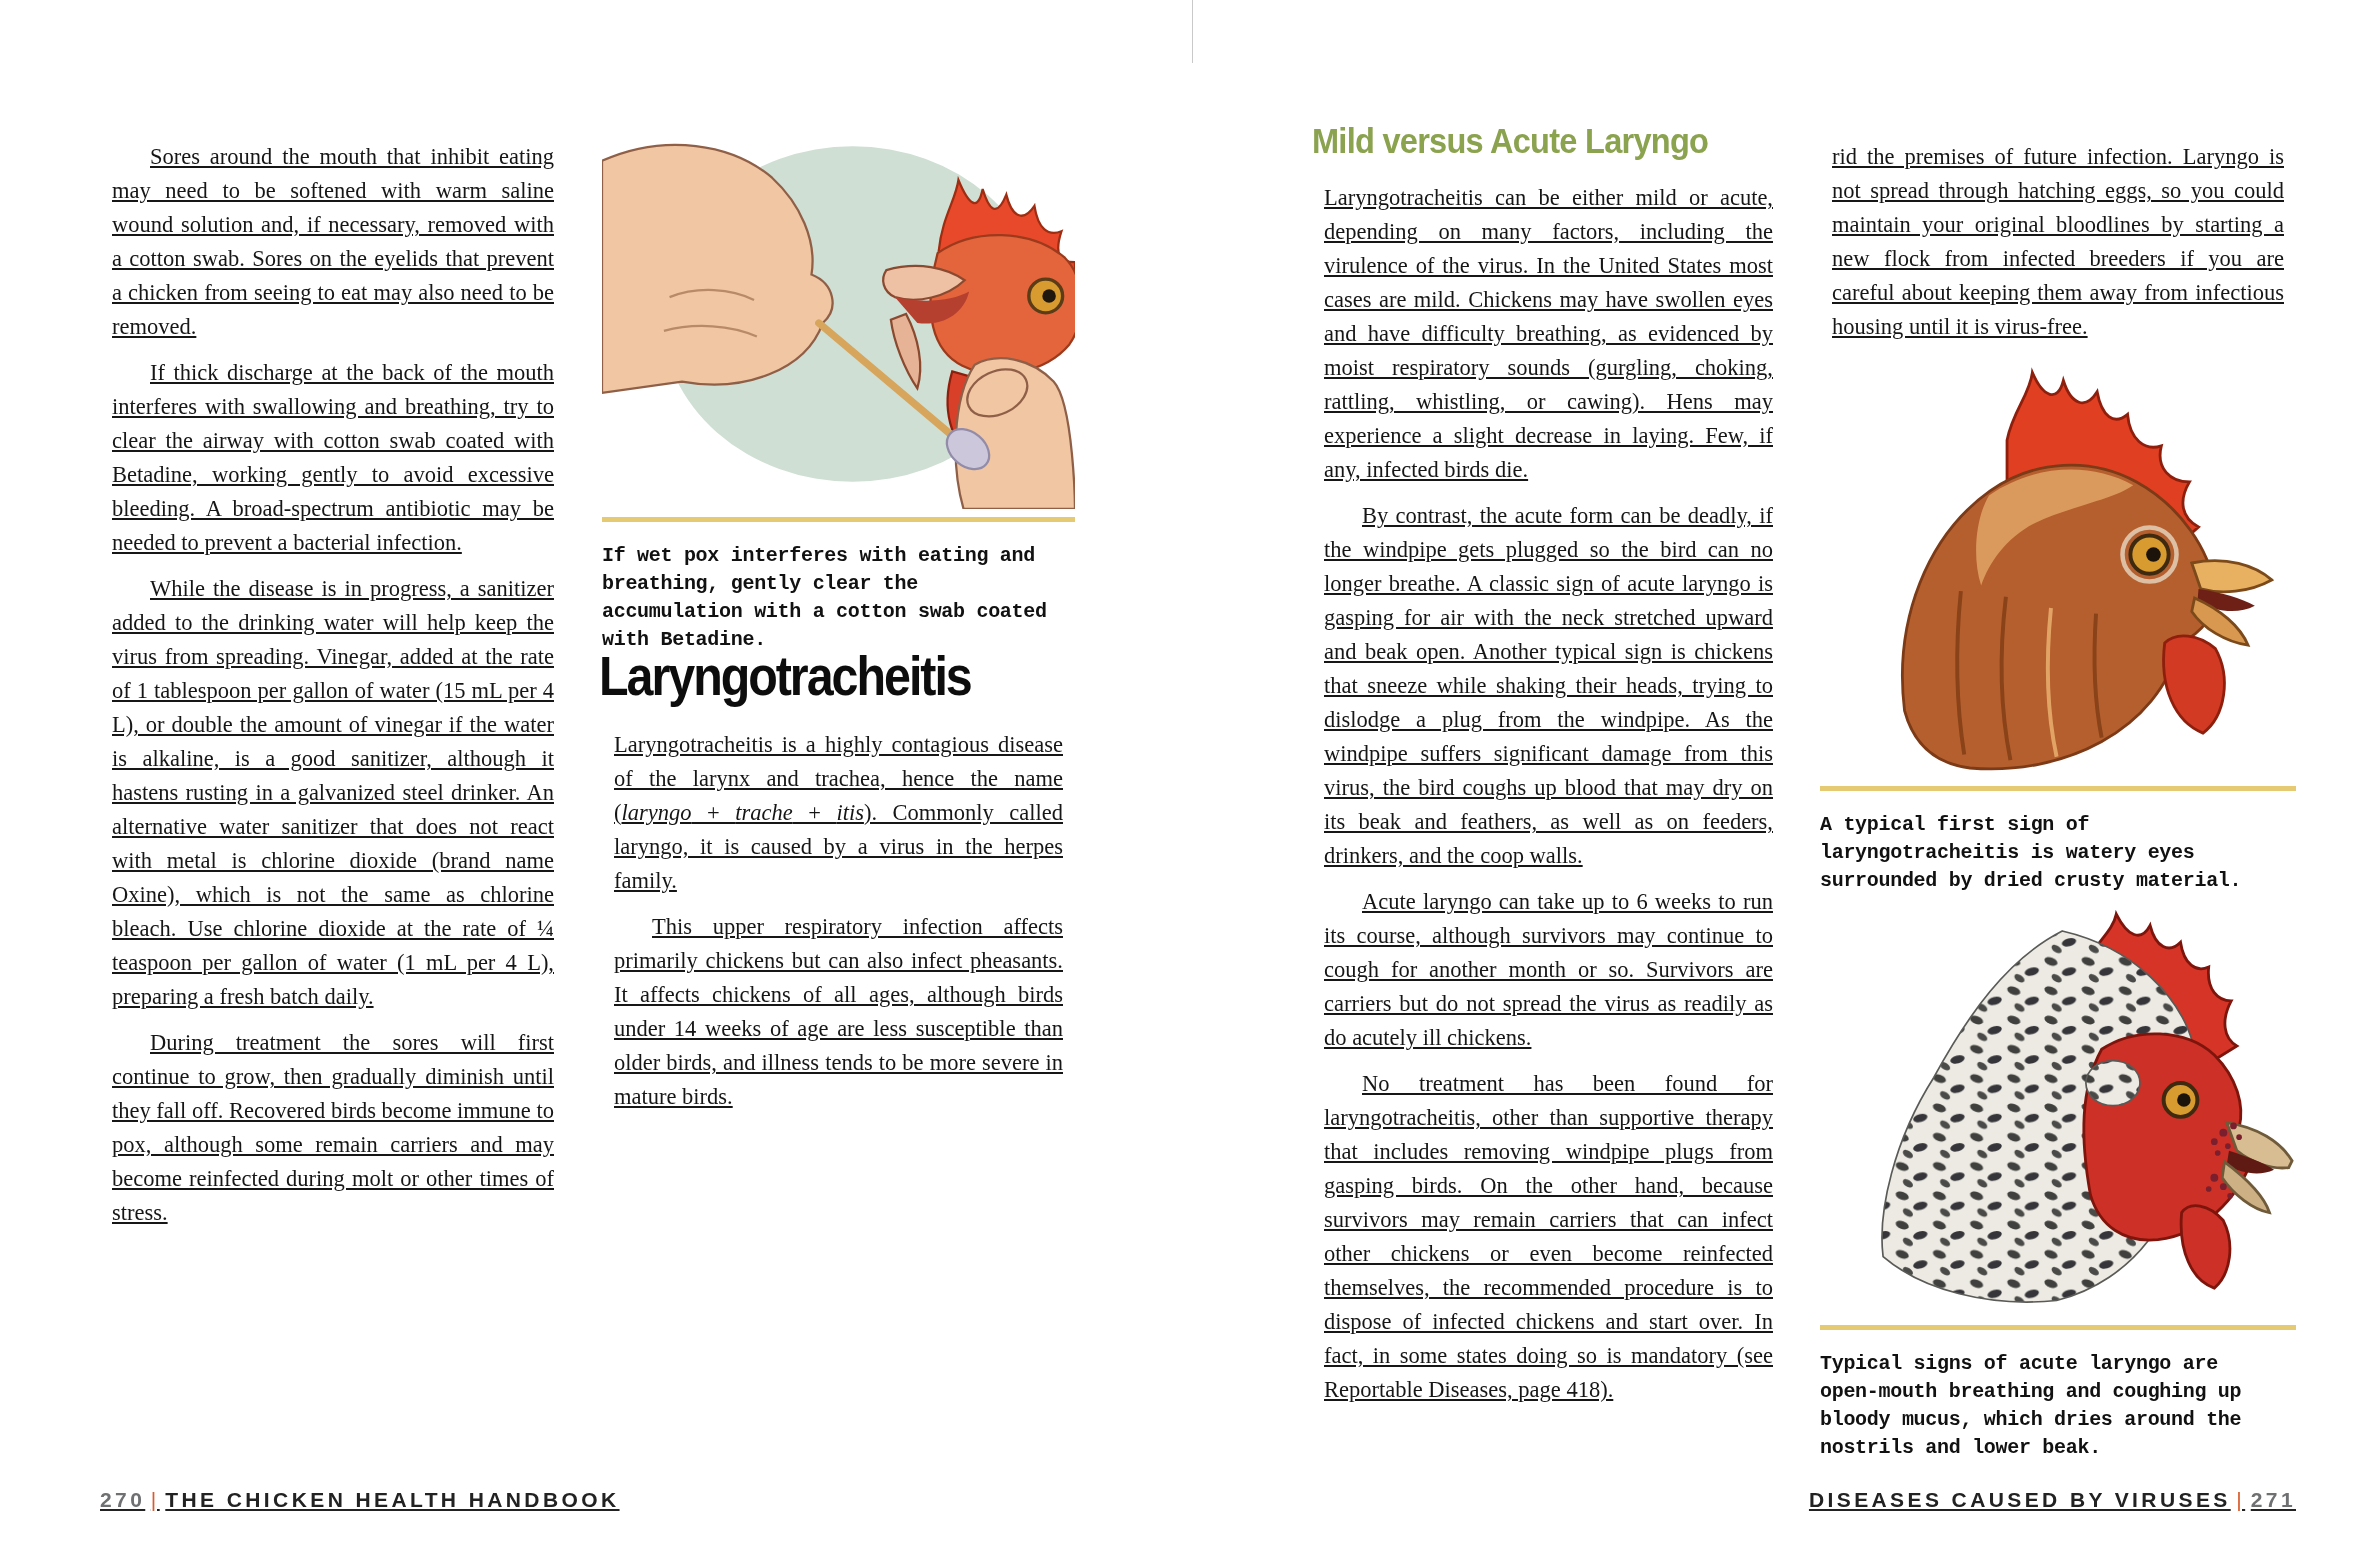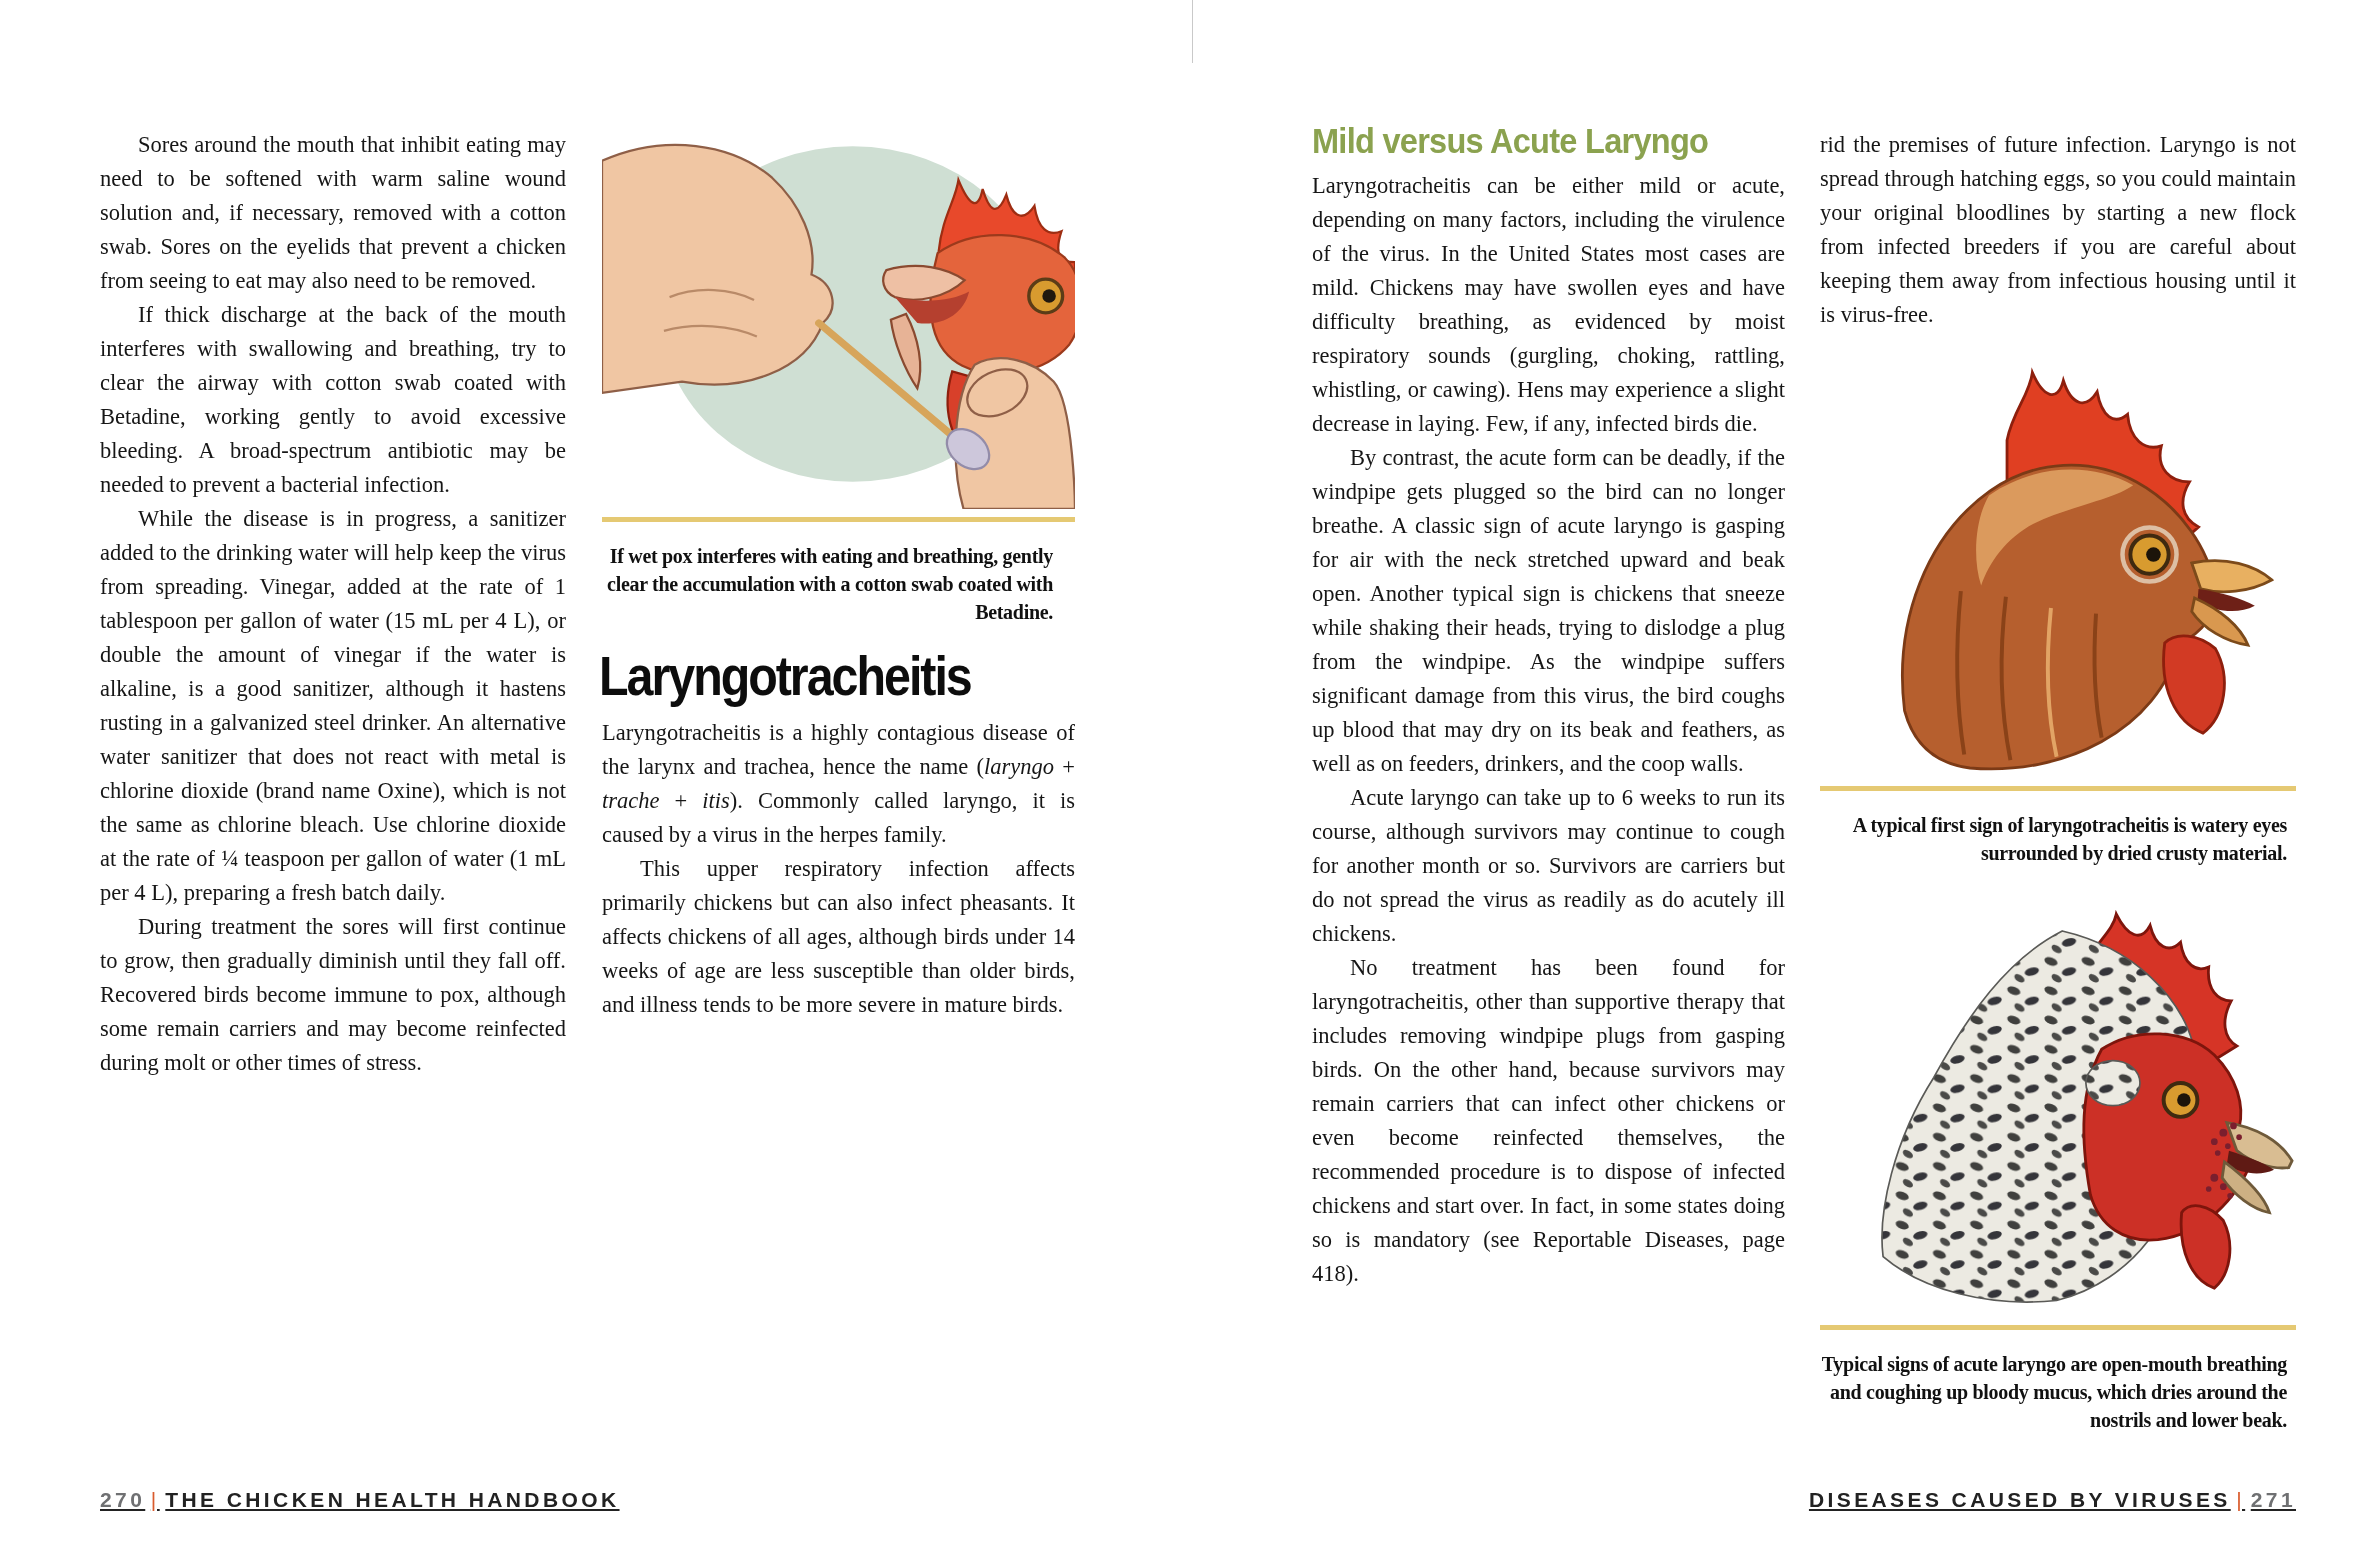--- a/index.html
+++ b/index.html
@@ -1,28 +1,28 @@
 <!DOCTYPE html>
 <html style="font-size:9px"><head>
 <meta charset="utf-8">
 <style>
   html,body{margin:0;padding:0;}
   body{
     width:2366px;height:1563px;position:relative;background:#ffffff;
     font-family:"Liberation Serif", serif;color:#161616;overflow:hidden;
   }
   .col{position:absolute;text-align:justify;font-size:22.5px;line-height:34px;}
-  .col p{margin:0;padding:0;}
+  .col p{margin:12px;padding:0;text-decoration:underline;}
   .col p.ind{text-indent:38px;}
   .it{font-style:italic;}
   .gutter{position:absolute;left:1192px;top:0;width:1.1px;height:63px;background:#c9c9c9;}
   .rule{position:absolute;height:5px;background:#e5c973;}
   .caption{
-    position:absolute;font-family:Liberation Serif, serif;font-weight:700;
-    font-size:20px;line-height:28px;letter-spacing:-0.3px;text-align:right;color:#111;
+    position:absolute;font-family:Liberation Mono, monospace;font-weight:700;
+    font-size:20px;line-height:28px;letter-spacing:-0.3px;text-align:left;color:#111;
   }
   .h-big{
     position:absolute;font-family:"Liberation Sans", sans-serif;font-weight:700;
     font-size:55px;letter-spacing:-2.3px;color:#0d0d0d;white-space:nowrap;
     transform:scaleX(0.88);transform-origin:left top;line-height:1;
   }
   .h-green{
     position:absolute;font-family:"Liberation Sans", sans-serif;font-weight:700;
     font-size:35px;letter-spacing:-0.8px;color:#8ba24f;white-space:nowrap;
     transform:scaleX(0.93);transform-origin:left top;line-height:1;

